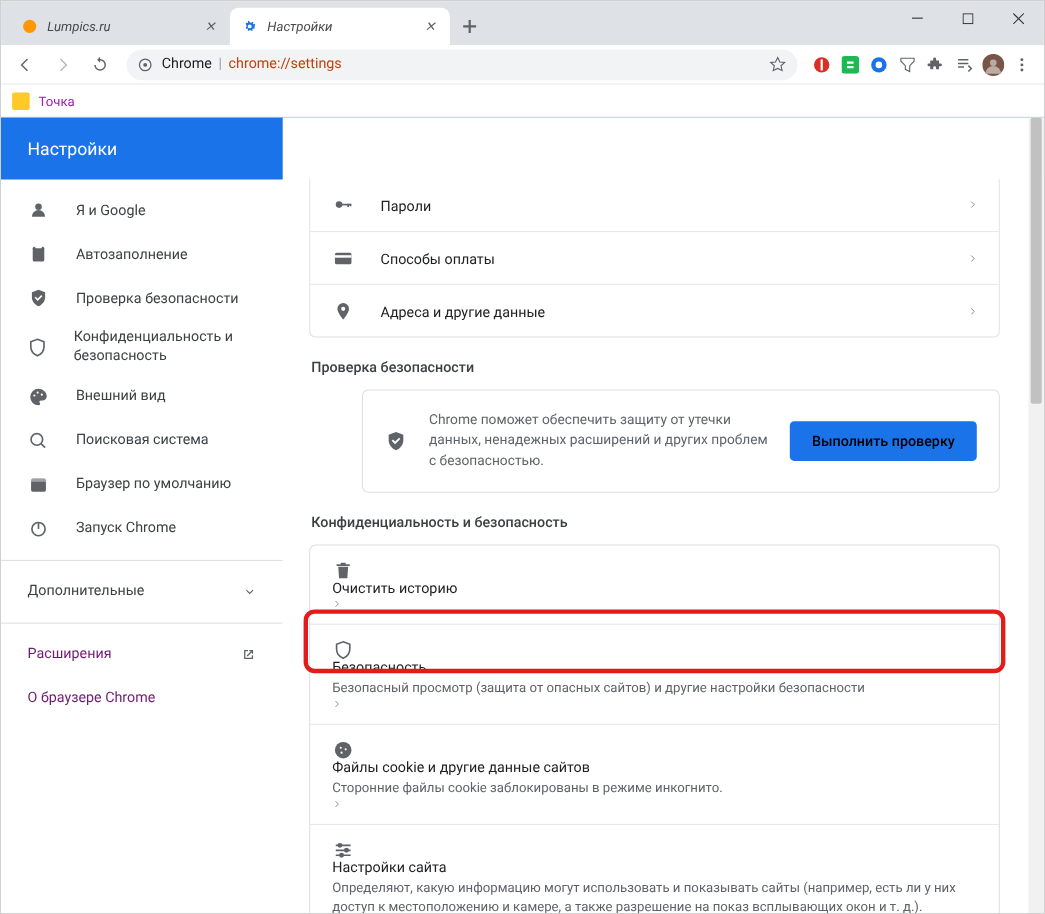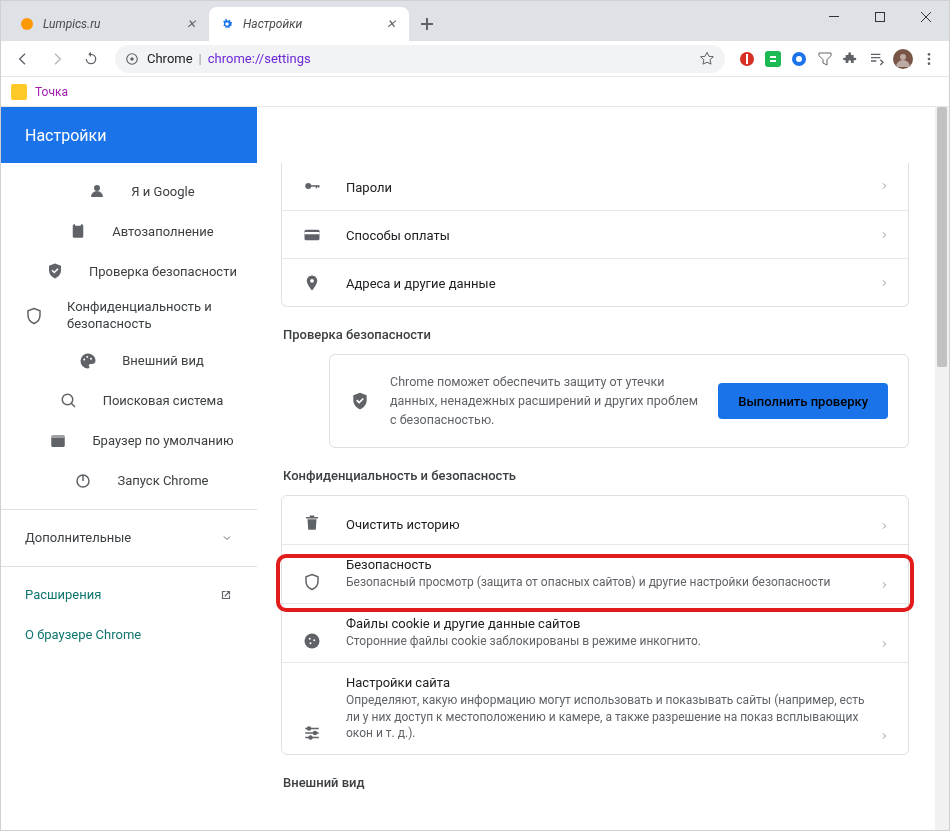--- a/index.html
+++ b/index.html
@@ -18,21 +18,21 @@
   .win-btn { width: 46px; display:flex;align-items:center;justify-content:center; color:#333;}
   .win-btn svg { width:10px; height:10px; }
 
   
   .toolbar { height: 36px; background:#fff; display:flex; align-items:center; padding: 0 6px; gap:2px; border-bottom:1px solid #e6e6e6;}
   .tbtn { width:32px; height:32px; display:flex;align-items:center;justify-content:center; color:#5f6368; border-radius:50%;}
   .tbtn.disabled { color:#b8b8b8;}
   .omnibox { flex:1; height:28px; background:#f1f3f4; border-radius:14px; display:flex;align-items:center; padding:0 10px; font-size:13px; color:#5f6368; margin:0 6px;}
   .omni-chrome { color:#202124; }
   .omni-sep { margin:0 6px; color:#9aa0a6;}
-  .omni-path { color:#6d28d9;}
+  .omni-path { color:#c2410c;}
   .omni-star { margin-left:auto; color:#5f6368;}
   .ext-icons { display:flex; align-items:center; gap:6px; padding:0 4px;}
   .ext-icon { width:20px; height:20px; display:flex;align-items:center;justify-content:center; font-size:13px;}
 
   
   .bookmarks { height: 30px; background:#fff; display:flex;align-items:center; padding:0 10px; font-size:12px; color:#a21caf; border-bottom:1px solid #e6e6e6;}
   .bm-icon { width:16px;height:16px; background:#ffca28; border-radius:2px; margin-right:8px;}
 
   
   .page { display:flex; height: calc(831px - 40px - 36px - 30px); position:relative;}
@@ -41,36 +41,36 @@
   .vscroll { position:absolute; top:0; right:0; bottom:0; width:14px; background:#f1f1f1;}
   .vscroll-thumb { position:absolute; right:2px; top:0; width:10px; height:260px; background:#c1c1c1; border-radius:2px;}
 
   .topbar { height:56px; background:#1a73e8; display:flex; align-items:center;}
   .topbar.sidebar-part { width:256px; padding-left:24px; color:#fff; font-size:16px;}
   .searchwrap { flex:1; display:flex; align-items:center; padding-right:40px; padding-left:18px;}
   .searchbox { flex:1; height:40px; background:#397fe0; border-radius:4px; display:flex; align-items:center; padding:0 14px; color:#bcd3f7; font-size:14px;}
   .searchbox svg { margin-right:16px;}
 
   .side-items { padding-top:8px;}
-  .side-item { display:flex; align-items:center; height:40px; padding-left:24px; font-size:13px; color:#3c4043; gap:24px;justify-content:center;}
+  .side-item { display:flex; align-items:center; height:40px; padding-left:24px; font-size:13px; color:#3c4043; gap:24px;}
   .side-item .icon { width:20px; height:20px; color:#5f6368; display:flex;align-items:center;justify-content:center;}
   .side-sep { height:1px; background:#e0e0e0; margin:8px 0;}
   .side-adv { display:flex; align-items:center; height:40px; padding:0 24px; font-size:13px; color:#3c4043; justify-content:space-between;}
-  .side-link { display:flex; align-items:center; height:40px; padding:0 24px; font-size:13px; color:#0f766e; justify-content:space-between;}
+  .side-link { display:flex; align-items:center; height:40px; padding:0 24px; font-size:13px; color:#701a75; justify-content:space-between;}
 
   .content { padding: 0 40px 0 24px; overflow:hidden; }
   .card { border:1px solid #e0e0e0; border-radius:6px; margin-bottom:20px; background:#fff;}
   .row { display:flex; align-items:center; min-height:48px; padding:0 20px; border-top:1px solid #e8e8e8;}
   .row:first-child { border-top:none;}
   .row .icon { width:20px; color:#5f6368; margin-right:24px; display:flex;align-items:center;justify-content:center;}
   .row .text { flex:1; }
   .row .title { font-size:13px; color:#202124;}
   .row .sub { font-size:12px; color:#5f6368; margin-top:2px; line-height:1.4;}
   .row .chev { color:#5f6368;}
-  .row.multi { padding-top:12px; padding-bottom:12px; align-items:flex-end;}
+  .row.multi { padding-top:12px; padding-bottom:12px; align-items:flex-start;flex-direction:column;}
   .row.multi .icon { margin-top:2px;}
 
   .section-title { font-size:13px; color:#3c4043; margin:18px 0 12px 2px; font-weight:500;}
 
   .safety-card { border:1px solid #e0e0e0; border-radius:6px; padding:18px 20px; display:flex; align-items:center; gap:20px; margin-bottom:20px;margin-left:48px;}
   .safety-card .icon { color:#5f6368; width:20px;}
   .safety-card .text { flex:1; font-size:12.5px; color:#5f6368; line-height:1.5;}
   .btn-primary { background:#1a73e8; color:#000000; border:none; border-radius:4px; height:36px; padding:0 20px; font-size:13px; font-weight:500;}
 
   .highlighted { position:relative;}

